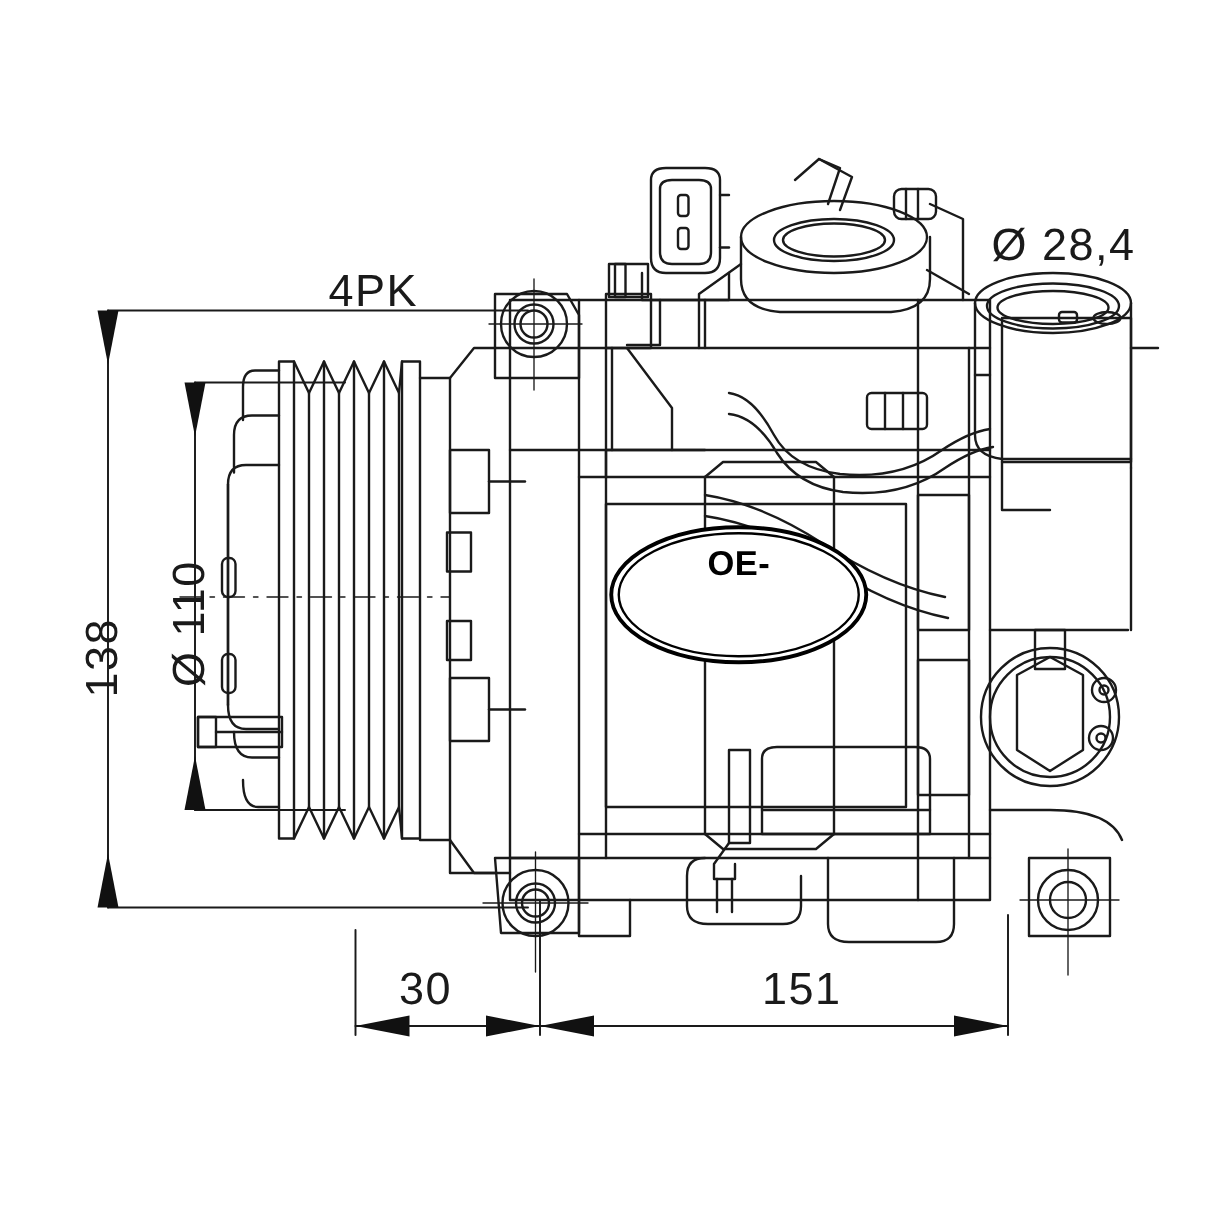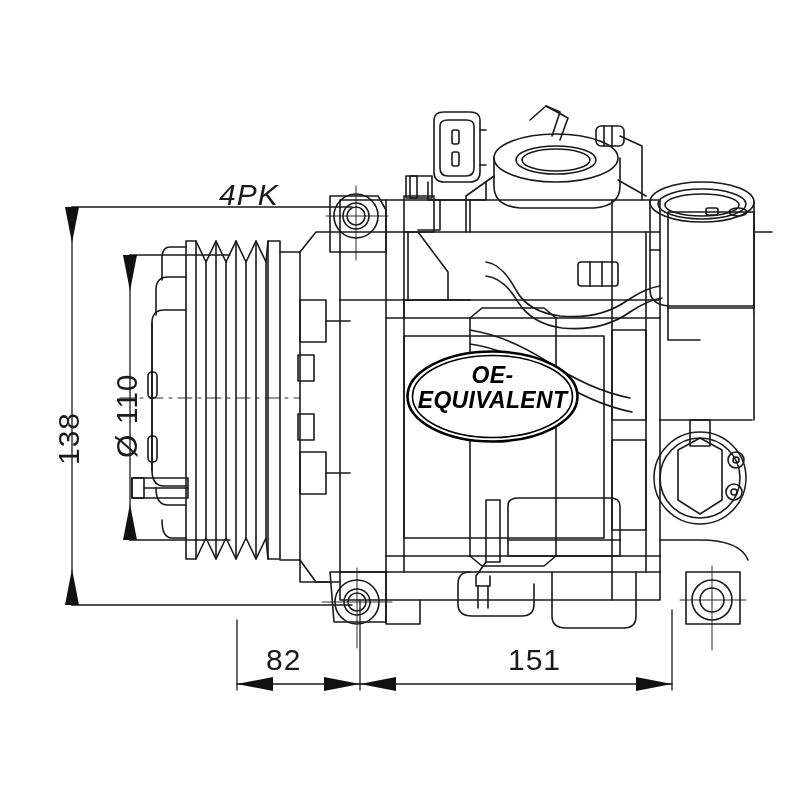--- a/index.html
+++ b/index.html
@@ -224,35 +224,35 @@
       </g>
 
       <g>
         <path d="M300 560 L300 582 L330 582"></path>
         <path d="M386 600 L386 624 L420 624 L420 600"></path>
       </g>
 
     </g>
   </svg>
 
-  <div class="lbl dimtext" style="left:219px;top:178px;font-style:italic;">4PK</div>
-
+  <div class="lbl dimtext" style="left:219px;top:178px;">4PK</div>
+
+  <div class="lbl dimtext" style="left:661px;top:147px;">Ø 28,4</div>
 
   <div class="lbl dimtext vert" style="left:52px;top:465px;transform:rotate(-90deg);">138</div>
 
   <div class="lbl dimtext vert" style="left:110px;top:458px;transform:rotate(-90deg);">Ø 110</div>
 
-  <div class="lbl dimtext" style="left:266px;top:643px;">82</div>
+  <div class="lbl dimtext" style="left:266px;top:643px;">30</div>
 
   <div class="lbl dimtext" style="left:508px;top:643px;">151</div>
 
   <div style="position:absolute;left:405px;top:349px;width:175px;height:95px;">
     <svg width="175" height="95" viewBox="0 0 175 95">
       <ellipse cx="87.5" cy="47.5" rx="85" ry="45" fill="#fff" stroke="#000" stroke-width="2.6"></ellipse>
       <ellipse cx="87.5" cy="47.5" rx="80" ry="41" fill="none" stroke="#000" stroke-width="1.6"></ellipse>
     </svg>
-    <div style="position:absolute;left:0;top:14px;width:175px;font-style:italic;">
+    <div style="position:absolute;left:0;top:14px;width:175px;">
       <div class="badgetext">OE-</div>
-      <div class="badgetext">EQUIVALENT</div>
     </div>
   </div>
 
 </div>
 
 </body></html>

